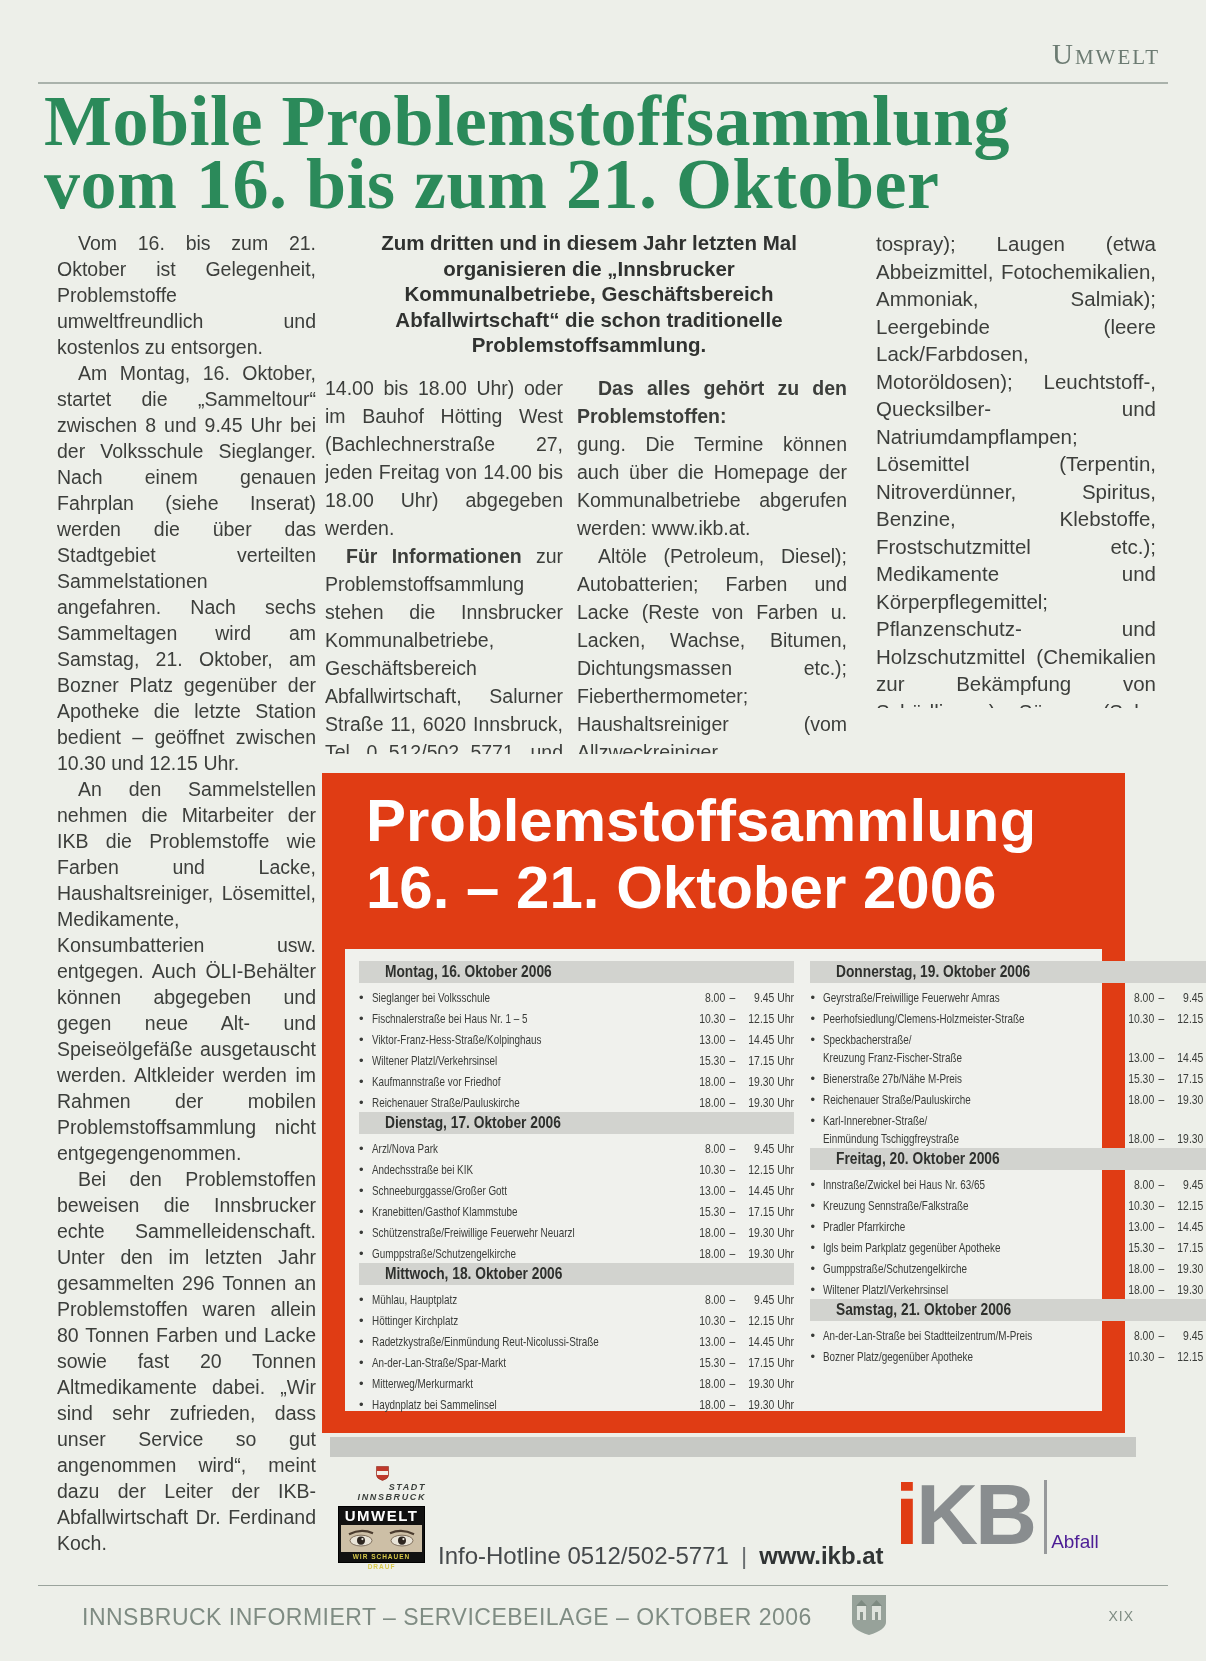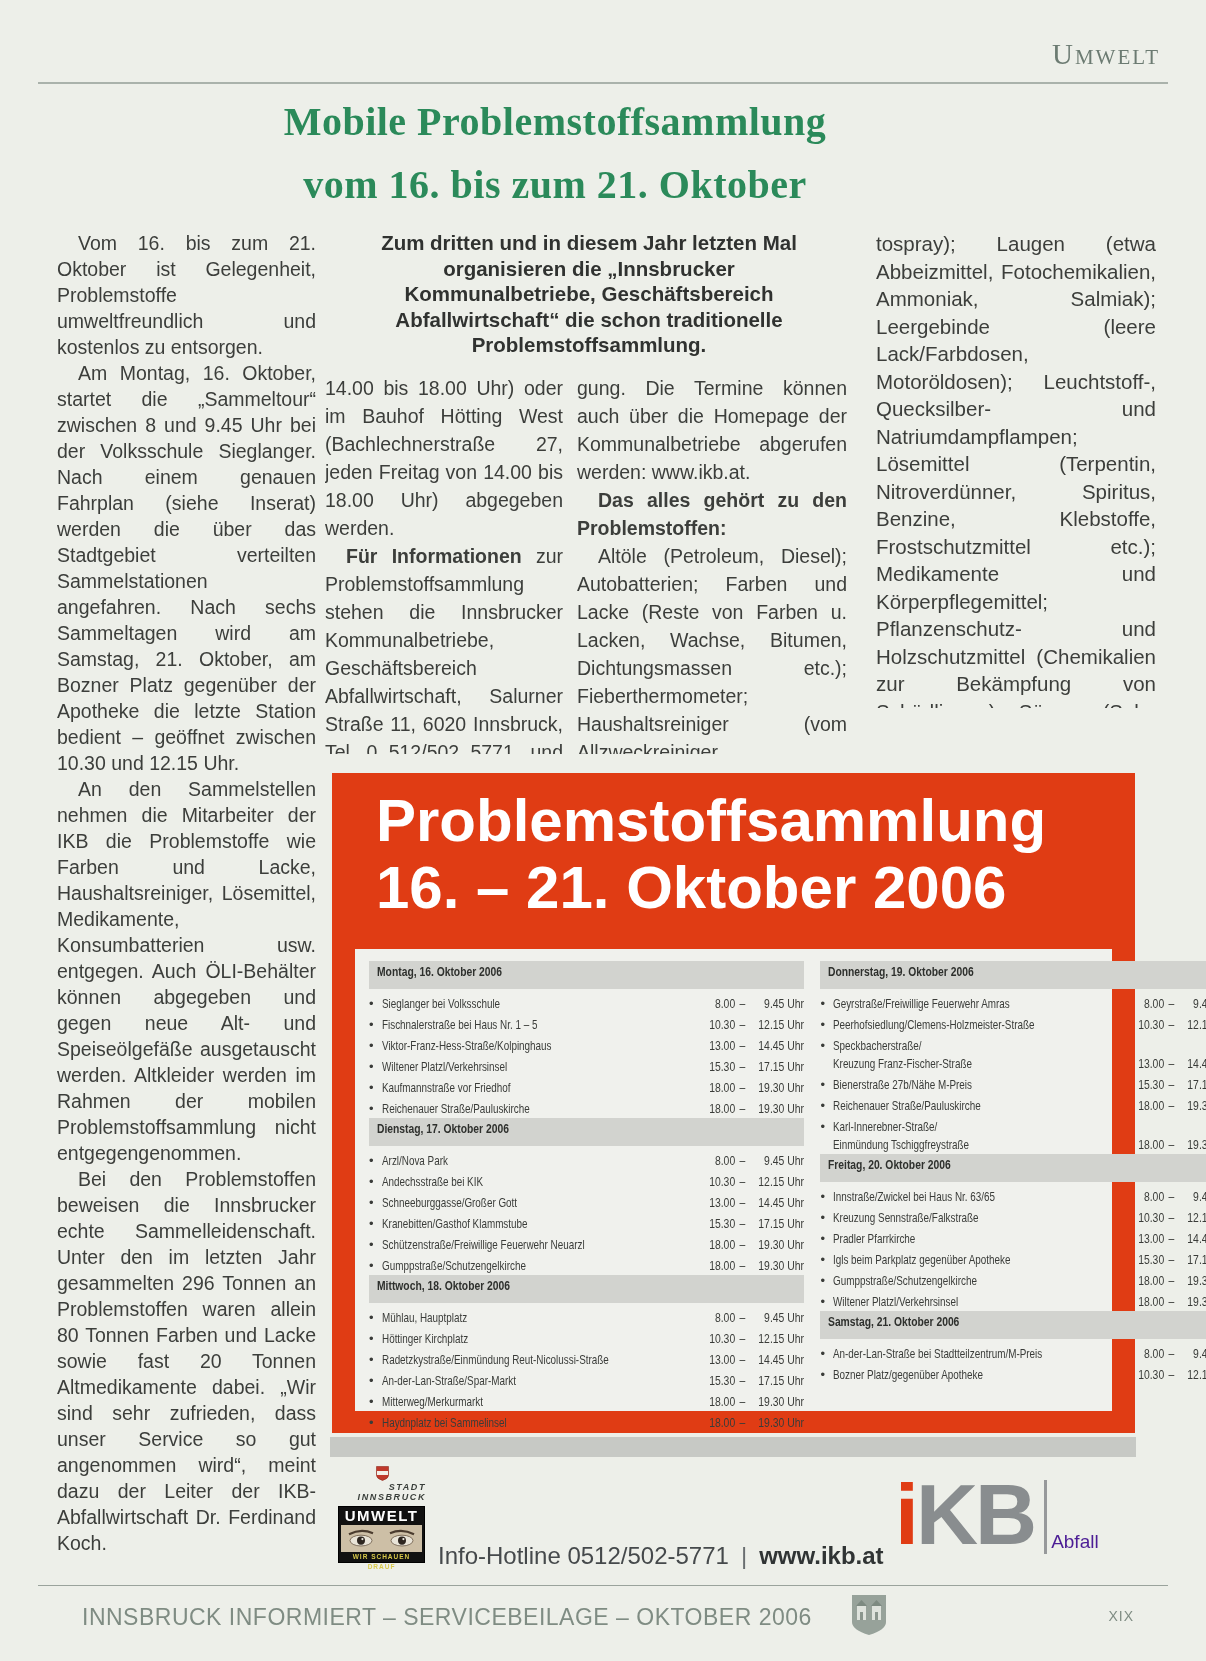--- a/index.html
+++ b/index.html
@@ -20,55 +20,55 @@
   }
   
   .kicker{
     position:absolute;top:38px;right:46px;
     font-family:"Liberation Serif",serif;color:#6c7b72;letter-spacing:2px;
   }
   .kicker .big{font-size:29px;}
   .kicker .rest{font-size:21px;}
   .top-rule{position:absolute;top:82px;left:38px;width:1130px;border-top:2px solid #aab2ab;}
   .headline{
-    position:absolute;top:90px;left:50px;width:1010px;text-align:center;
+    position:absolute;top:90px;left:44px;width:1010px;text-align:left;
     font-family:"Liberation Serif",serif;font-weight:bold;
-    font-size:40px;line-height:63px;letter-spacing:0.5px;color:var(--headline-green);
+    font-size:72px;line-height:63px;letter-spacing:0.5px;color:var(--headline-green);
   }
   
   .para{text-align:justify;}
   .para.ind{text-indent:21px;}
   .acol{overflow:hidden;}
   .col1{position:absolute;left:57px;top:230px;width:259px;height:1326px;font-size:19.5px;line-height:26px;}
   .midblock{position:absolute;left:325px;top:228px;width:522px;}
   .lede{
     padding:2px 14px 0 20px;text-align:center;font-weight:bold;
     font-size:20.5px;line-height:25.5px;color:#303230;
   }
   .cols23{display:flex;gap:14px;margin-top:16px;}
   .c2{flex:0 0 238px;height:380px;font-size:19.5px;line-height:28px;}
   .c3{flex:1;height:380px;font-size:19.5px;line-height:28px;}
   .col4{position:absolute;left:876px;top:230px;width:280px;height:478px;font-size:20.5px;line-height:27.5px;}
   
   .ad-shadow{position:absolute;left:330px;top:1437px;width:806px;height:20px;background:#c7c9c5;}
-  .ad-box{position:absolute;left:332px;top:773px;width:803px;height:660px;background:var(--ad-red);}
+  .ad-box{position:absolute;left:322px;top:773px;width:803px;height:660px;background:var(--ad-red);}
   .ad-title{
     position:absolute;left:44px;top:14px;color:#ffffff;font-weight:bold;
     font-size:60px;line-height:67px;letter-spacing:0;
   }
   .ad-panel{
     position:absolute;left:23px;top:176px;width:757px;height:462px;
     background:#f0f1ed;display:flex;gap:16px;padding:12px 12px 10px 14px;
   }
   .sched-col.left{flex:0 0 330px;}
   .sched-col.right{flex:1;}
   .day + .day{}
   .day-header{
-    background:#d2d3cf;color:#2e302d;font-weight:bold;font-size:12px;
-    height:28px;line-height:22px;padding:0 8px;white-space:nowrap;overflow:hidden;
+    background:#d2d3cf;color:#2e302d;font-weight:bold;font-size:16px;
+    height:22px;line-height:22px;padding:0 26px;white-space:nowrap;overflow:hidden;
   }
   .cond{display:inline-block;transform:scaleX(0.86);transform-origin:0 50%;white-space:nowrap;}
   .day-header{margin-bottom:6px;}
   .entry{display:flex;margin-top:3px;font-size:13px;line-height:18px;color:#3a3c39;}
   .bullet{flex:0 0 13px;}
   .bullet::before{content:"•";}
   .loc{flex:1;min-width:0;overflow:visible;}
   .loc .line{white-space:nowrap;transform:scaleX(0.76);transform-origin:0 50%;}
   .time{display:flex;align-self:flex-end;transform:scaleX(0.8);transform-origin:100% 50%;white-space:nowrap;}
   .t-from{width:38px;text-align:right;}
@@ -120,22 +120,22 @@
     </div>
 
   <div class="midblock">
     <div class="lede">Zum dritten und in diesem Jahr letzten Mal organisieren die „Innsbrucker Kommunalbetriebe, Geschäftsbereich Abfallwirtschaft“ die schon traditionelle Problemstoffsammlung.</div>
     <div class="cols23">
       <div class="acol c2" id="col2">
           <p class="para">14.00 bis 18.00 Uhr) oder im Bauhof Hötting West (Bachlechnerstraße 27, jeden Freitag von 14.00 bis 18.00 Uhr) abgegeben werden.</p>
           <p class="para ind"><b>Für Informationen</b> zur Problemstoffsammlung stehen die Innsbrucker Kommunalbetriebe, Geschäftsbereich Abfallwirtschaft, Salurner Straße 11, 6020 Innsbruck, Tel. 0 512/502 5771, und das Referat Umwelttechnik und Abfallwirtschaft der Stadt, Tel. 5360/3121, zur Verfü-</p>
         </div>
       <div class="acol c3" id="col3">
+          <p class="para ind"><b>Das alles gehört zu den Problemstoffen:</b></p>
           <p class="para">gung. Die Termine können auch über die Homepage der Kommunalbetriebe abgerufen werden: www.ikb.at.</p>
-          <p class="para ind"><b>Das alles gehört zu den Problemstoffen:</b></p>
           <p class="para ind">Altöle (Petroleum, Diesel); Autobatterien; Farben und Lacke (Reste von Farben u. Lacken, Wachse, Bitumen, Dichtungsmassen etc.); Fieberthermometer; Haushaltsreiniger (vom Allzweckreiniger, Polier/Imprägniermittel bis zum Waschmittel und Au-</p>
         </div>
     </div>
   </div>
 
   <div class="acol col4" id="col4">
       <p class="para">tospray); Laugen (etwa Abbeizmittel, Fotochemikalien, Ammoniak, Salmiak); Leergebinde (leere Lack/Farbdosen, Motoröldosen); Leuchtstoff-, Quecksilber- und Natriumdampflampen; Lösemittel (Terpentin, Nitroverdünner, Spiritus, Benzine, Klebstoffe, Frostschutzmittel etc.); Medikamente und Körperpflegemittel; Pflanzenschutz- und Holzschutzmittel (Chemikalien zur Bekämpfung von Schädlingen); Säuren (Salz- und Essigsäure, Rostumwandler, Entkalker); Speisefette, Speiseöle, Ölis; Trockenbatterien (Konsumbatterien, Knopfzellen, Kleinakkus). (A.G.)</p>
     </div>
 
   <div class="ad-shadow"></div>

